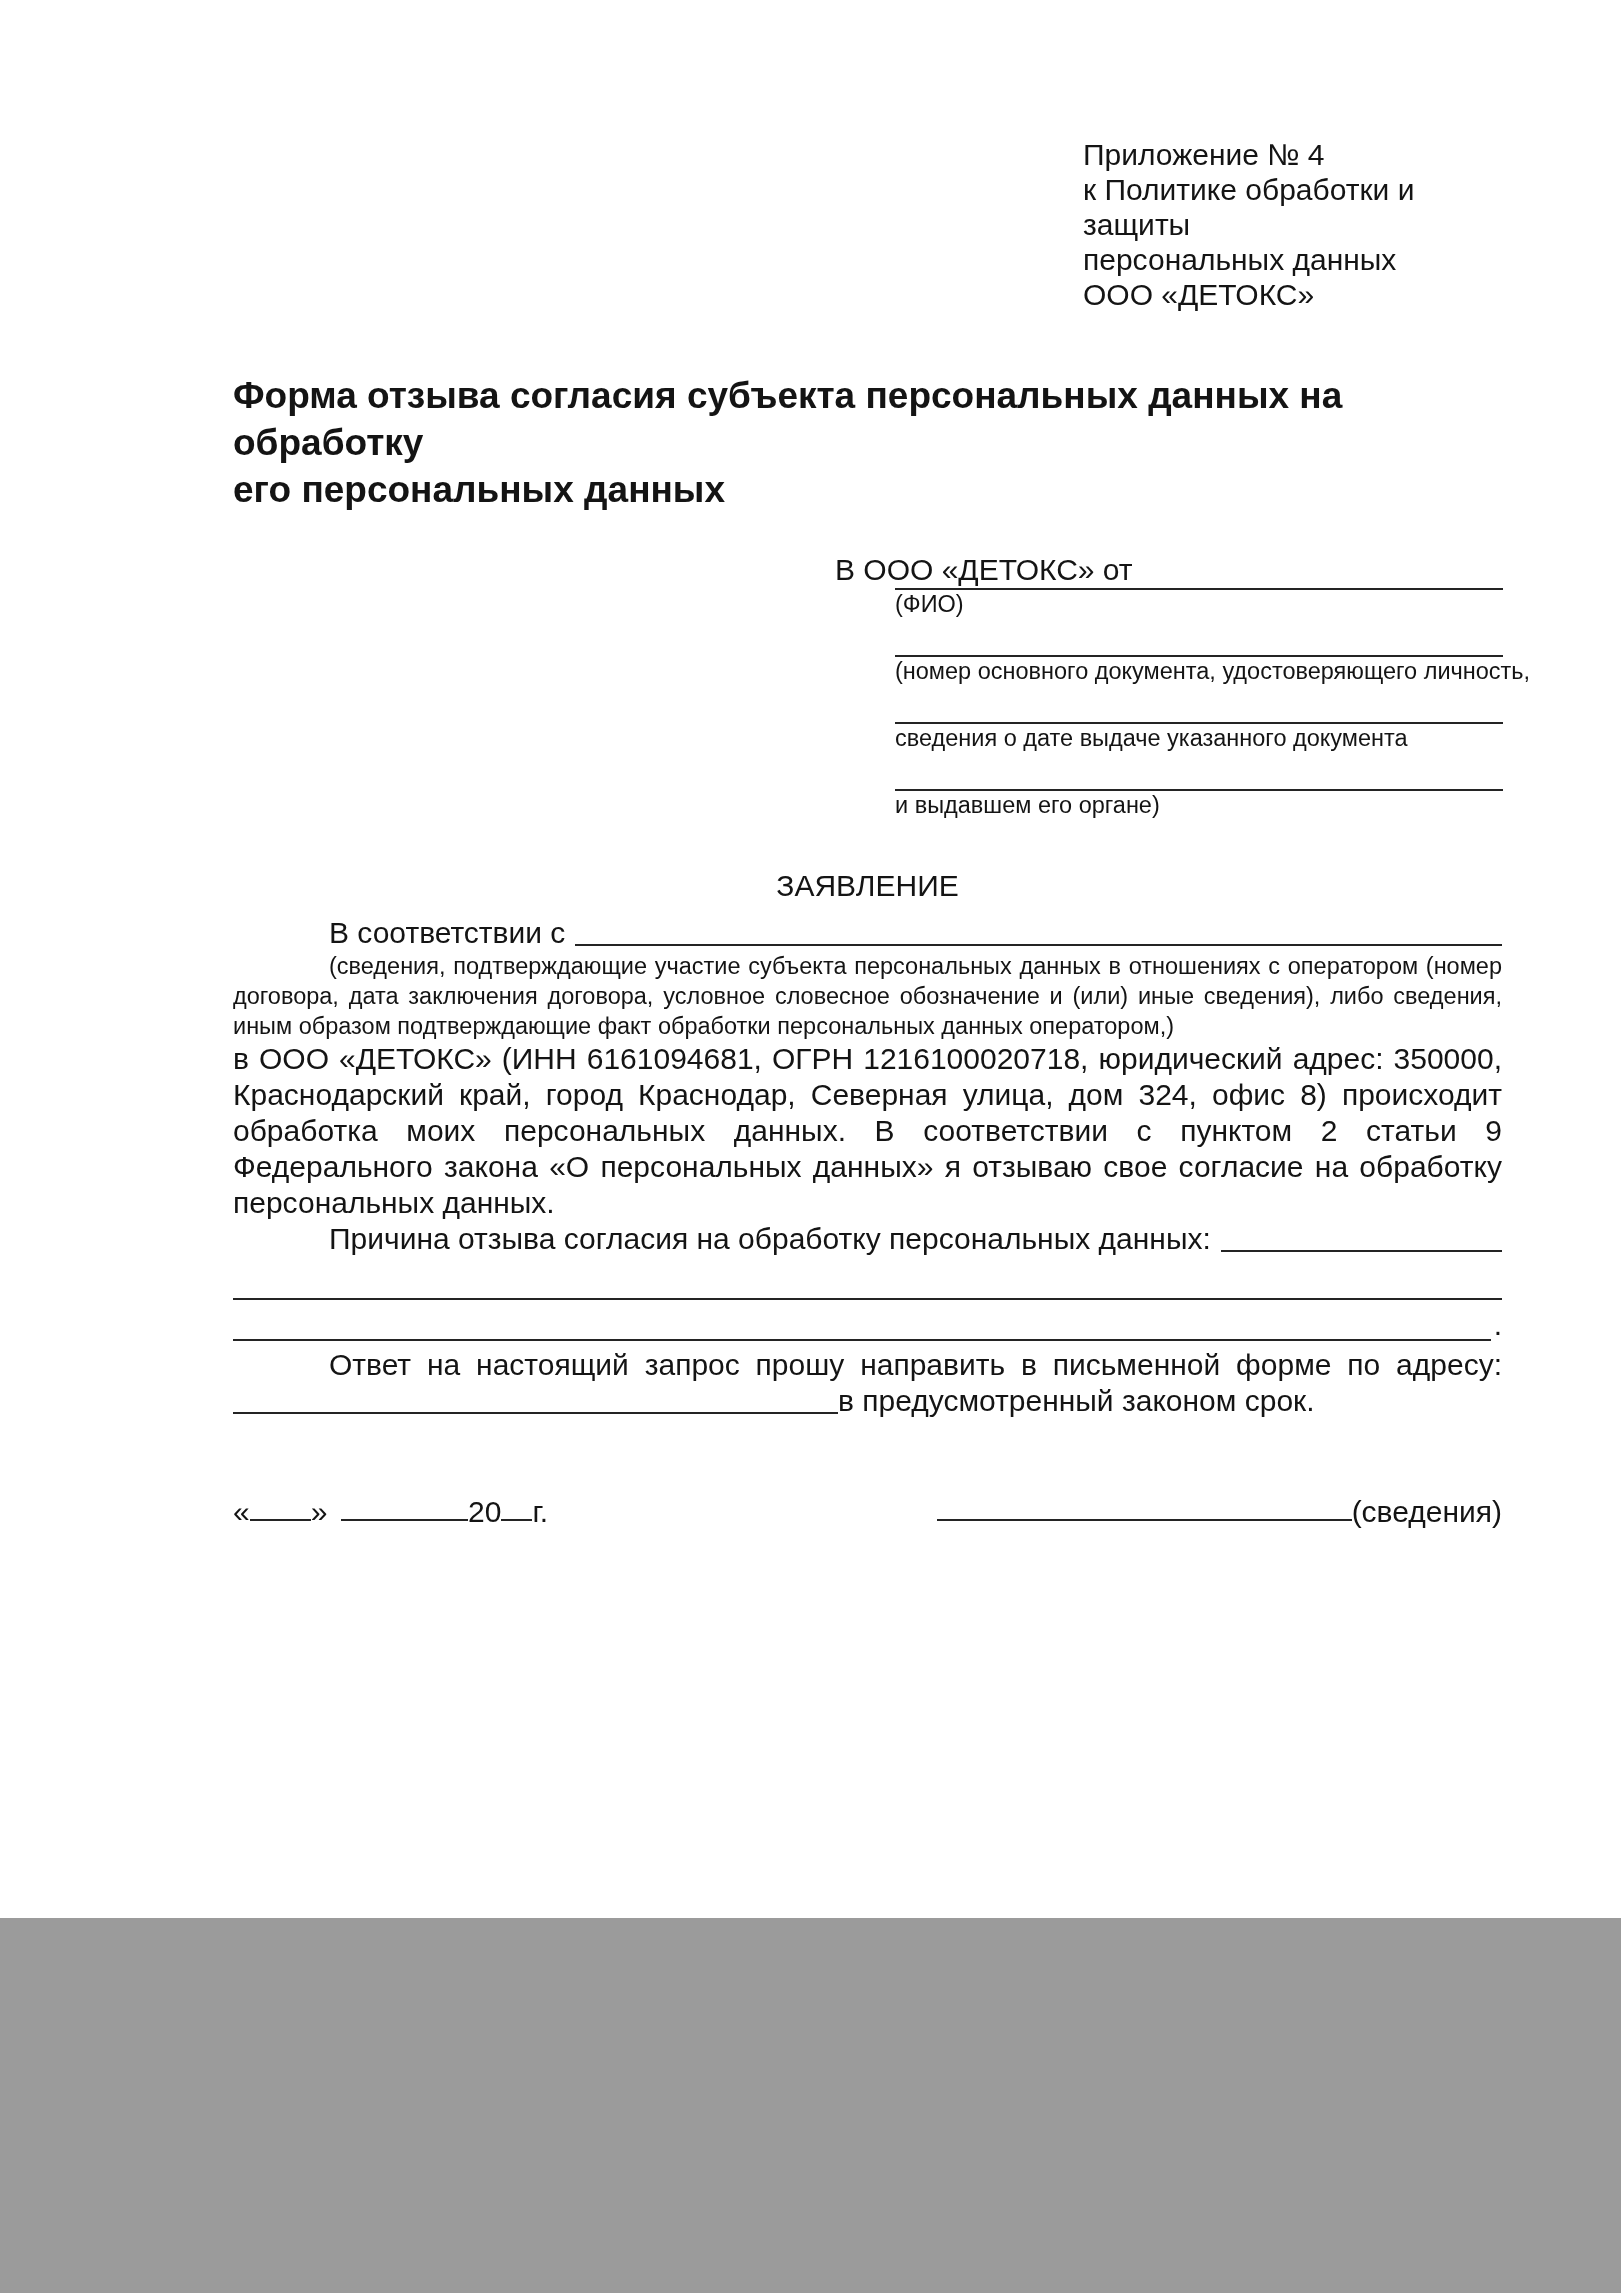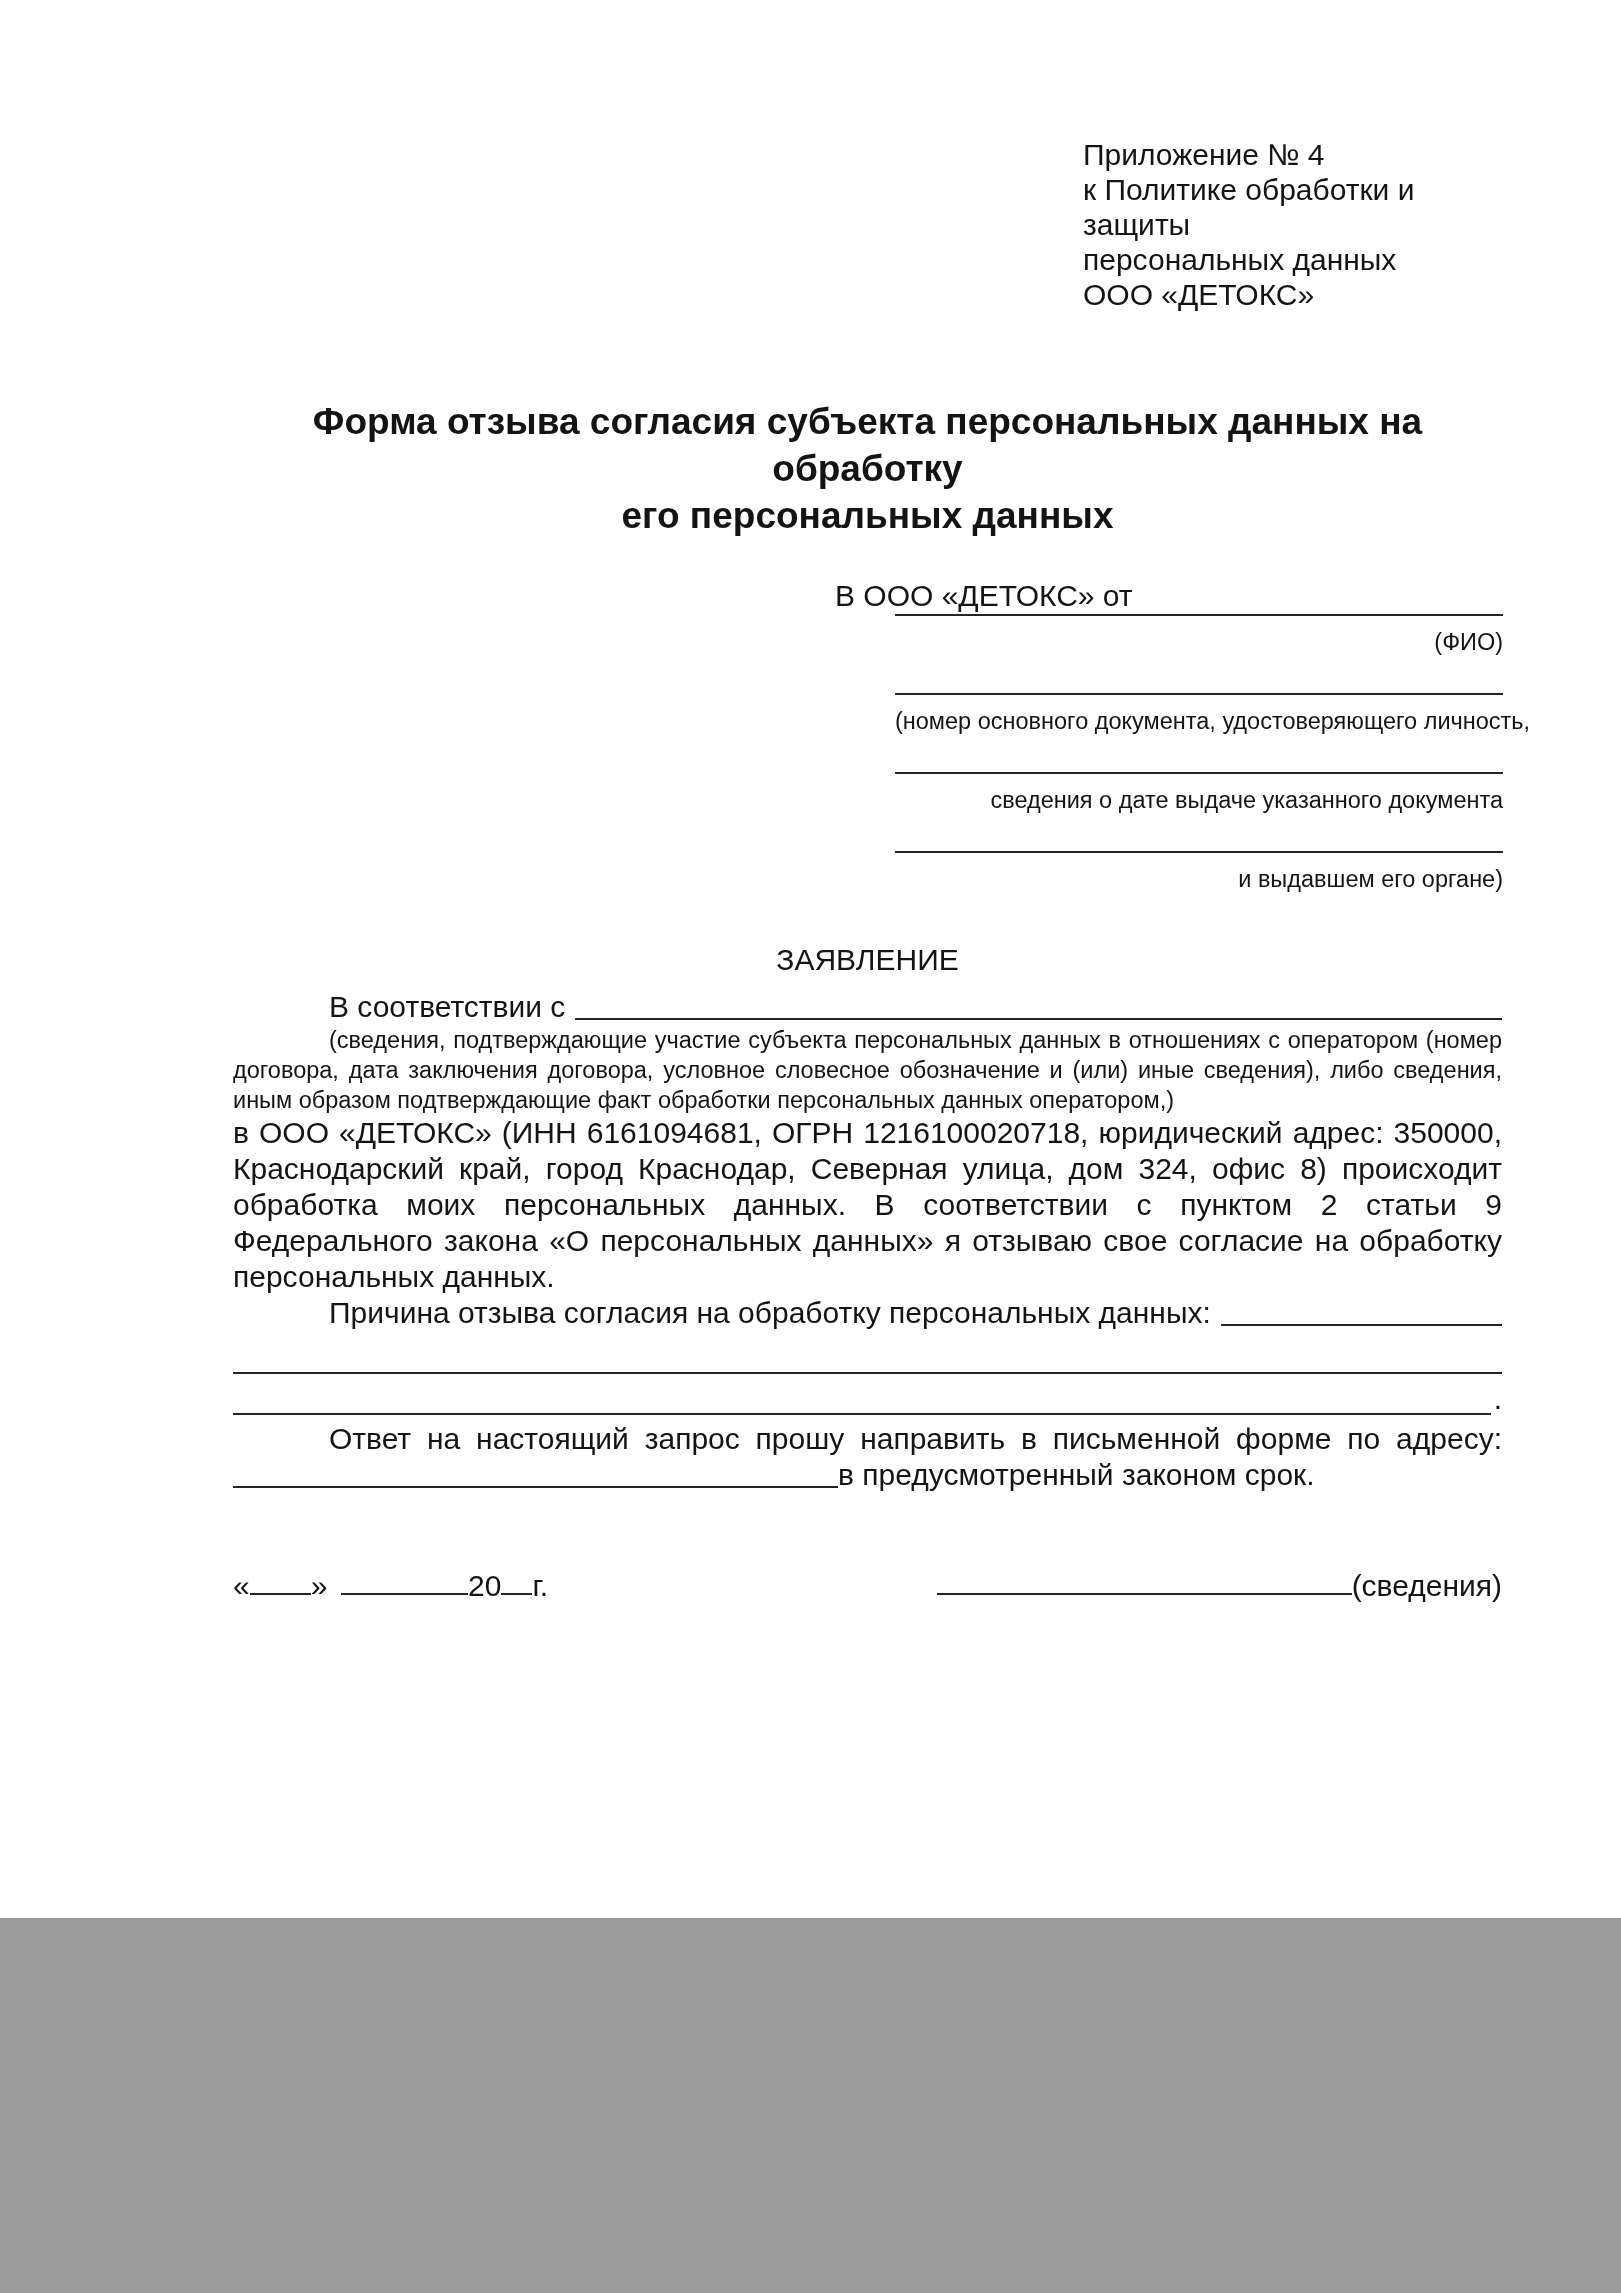--- a/index.html
+++ b/index.html
@@ -9,35 +9,33 @@
     color: #141414;
     font-family: Liberation Sans, sans-serif;
     font-size: 30px; line-height: 36px;
     box-sizing: border-box;
     padding: 137px 119px 0 233px;
     margin: 0 auto;
     position: relative;
   }
   .appendix { margin-left: 850px; line-height: 35px; }
   .doc-title {
-    margin-top: 86px;
-    text-align: center;
+    margin-top: 60px;
     font-weight: bold;
     font-size: 37px;
     line-height: 47px;
   }
   .to-line { margin-top: 39px; margin-left: 602px; white-space: nowrap; }
   .fields { margin-left: 662px; width: 608px; }
   .field { margin-bottom: 37px; }
   .field-rule { border-top: 2.9px solid #242424; height: 0; }
   .field-caption {
-    text-align: right;
+    text-align: left;
     font-size: 23.5px; line-height: 28px;
     white-space: nowrap;
-    margin-top: 12px;
   }
   .statement-heading { margin-top: 49px; text-align: center; }
   .intro-row { margin-top: 11px; display: flex; }
   .intro-row .lead { padding-left: 96px; white-space: nowrap; }
   .fill-rule { flex: 1; border-bottom: 2.9px solid #242424; margin-bottom: 4.9px; }
   .intro-row .fill-rule { margin-left: 9.8px; }
   .fine-print {
     font-size: 23.5px; line-height: 30px;
     text-align: justify;
     text-indent: 96px;

